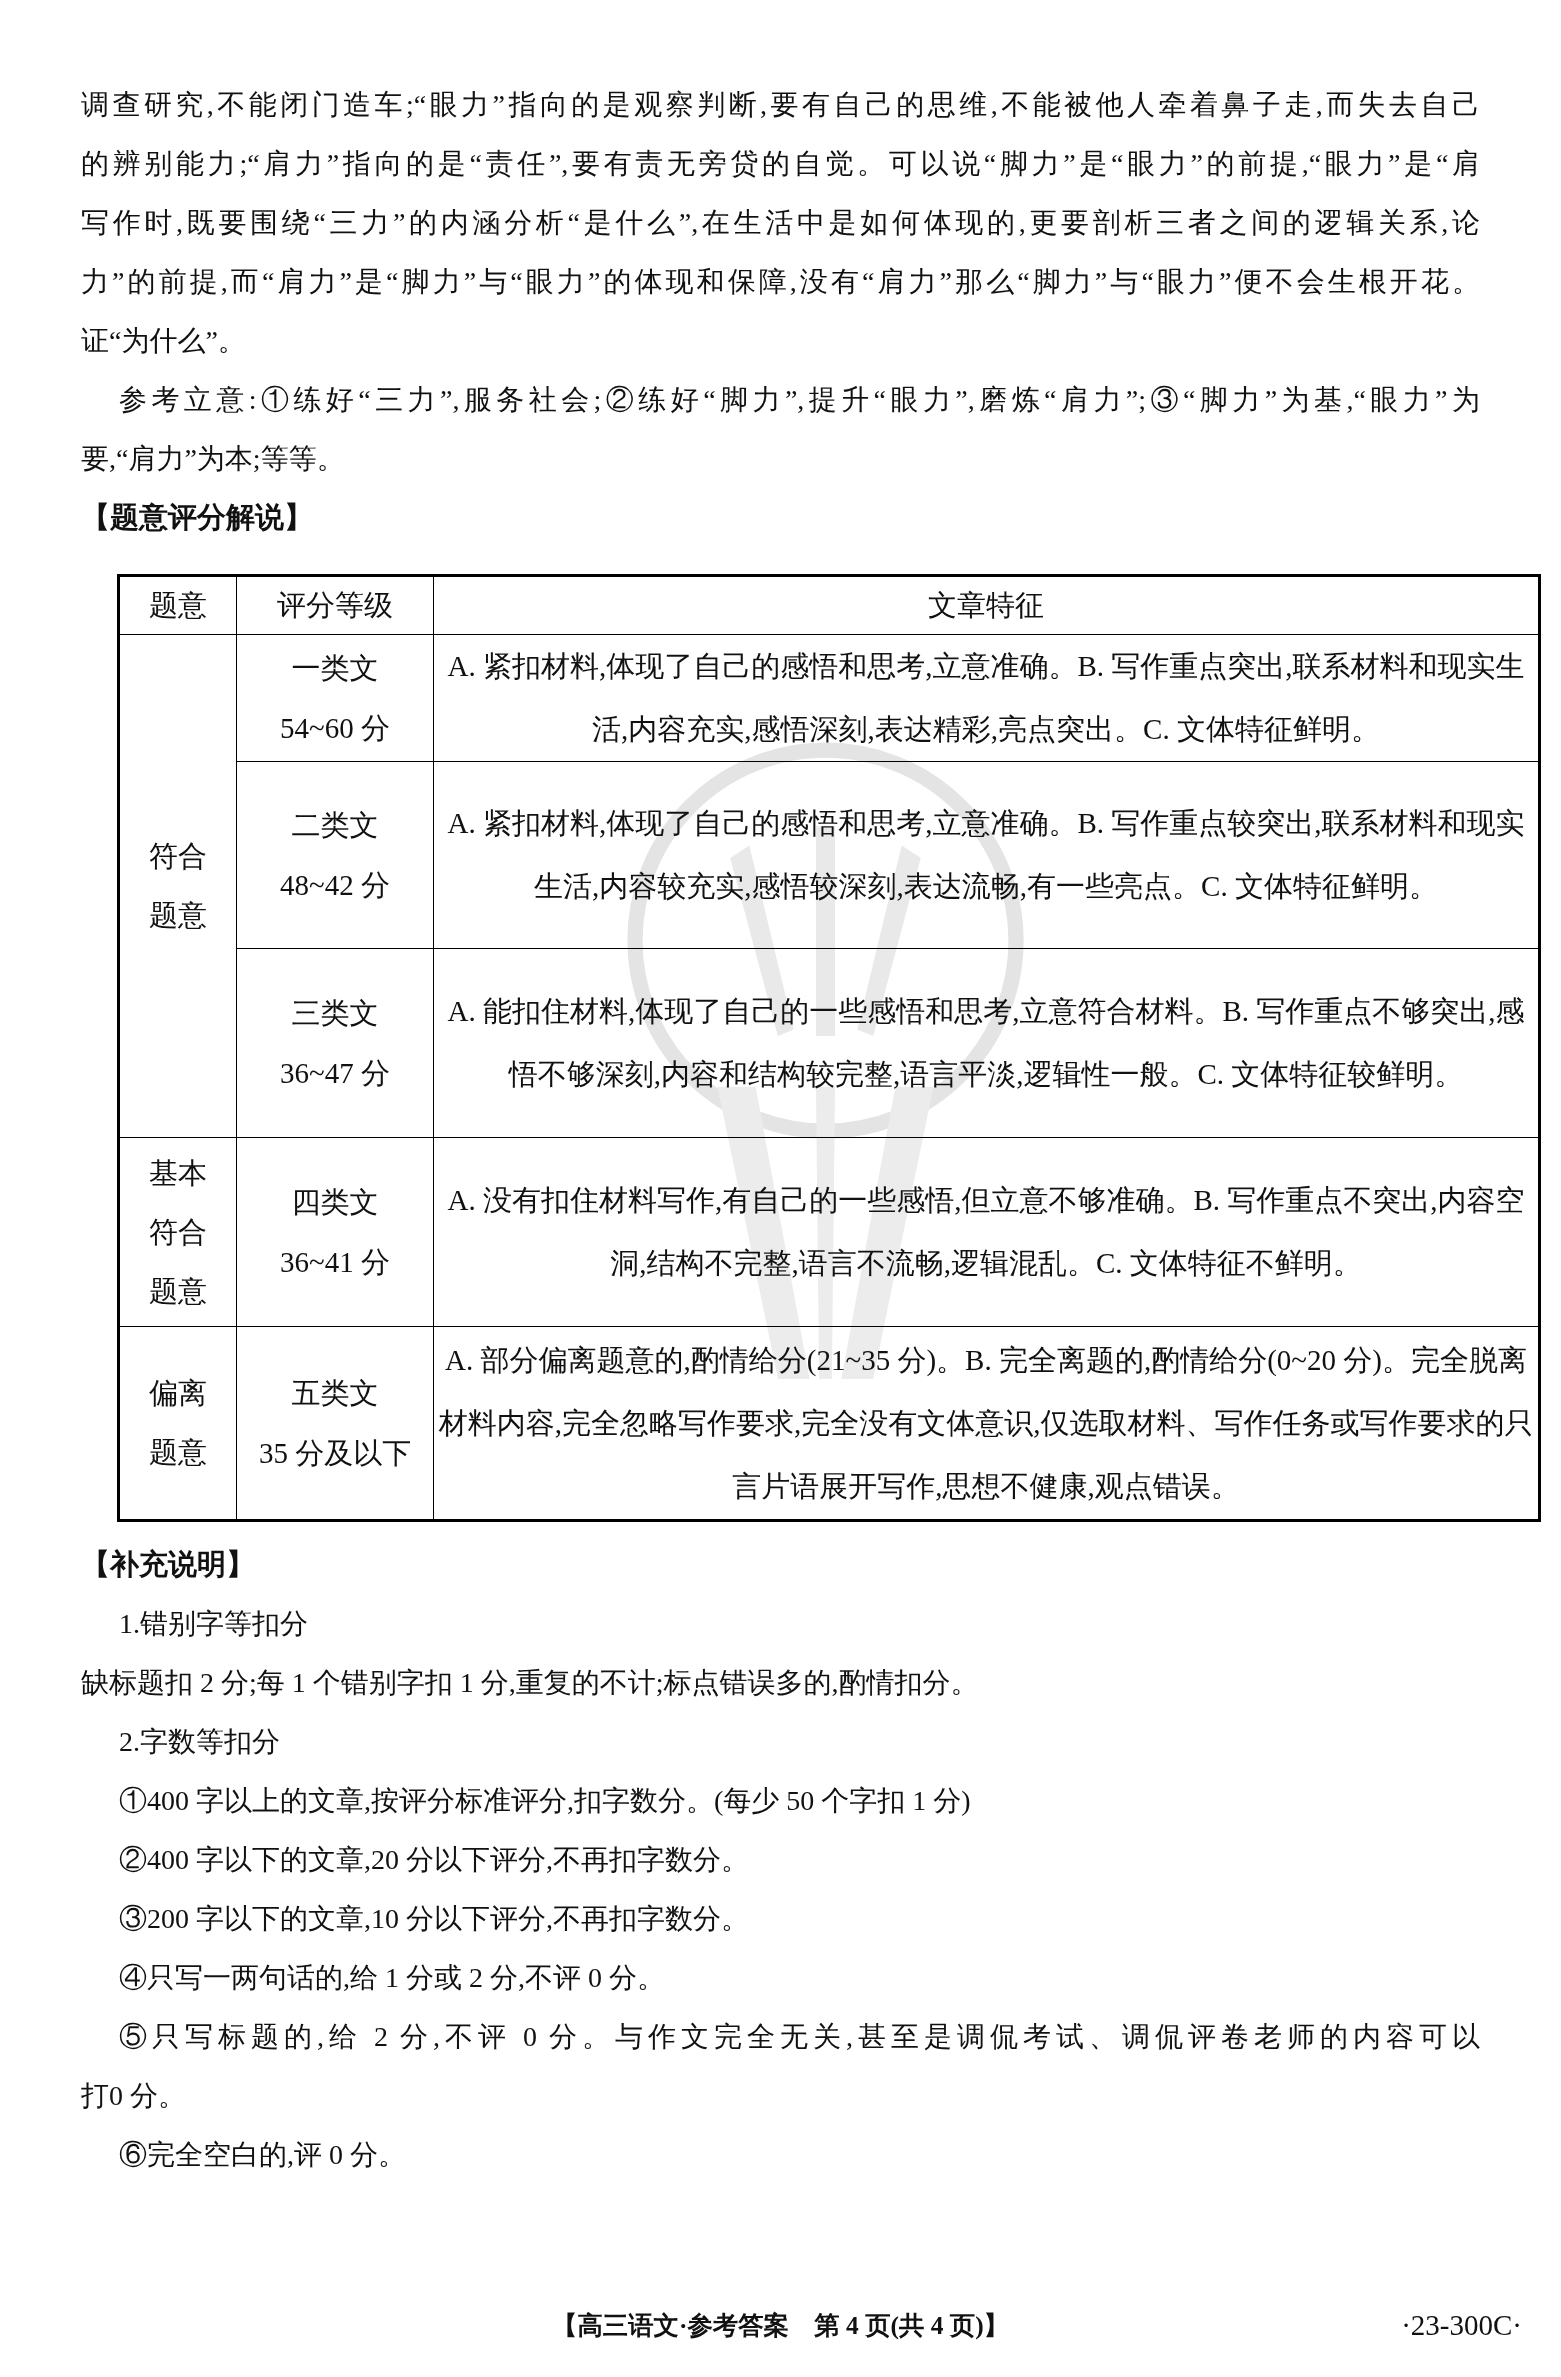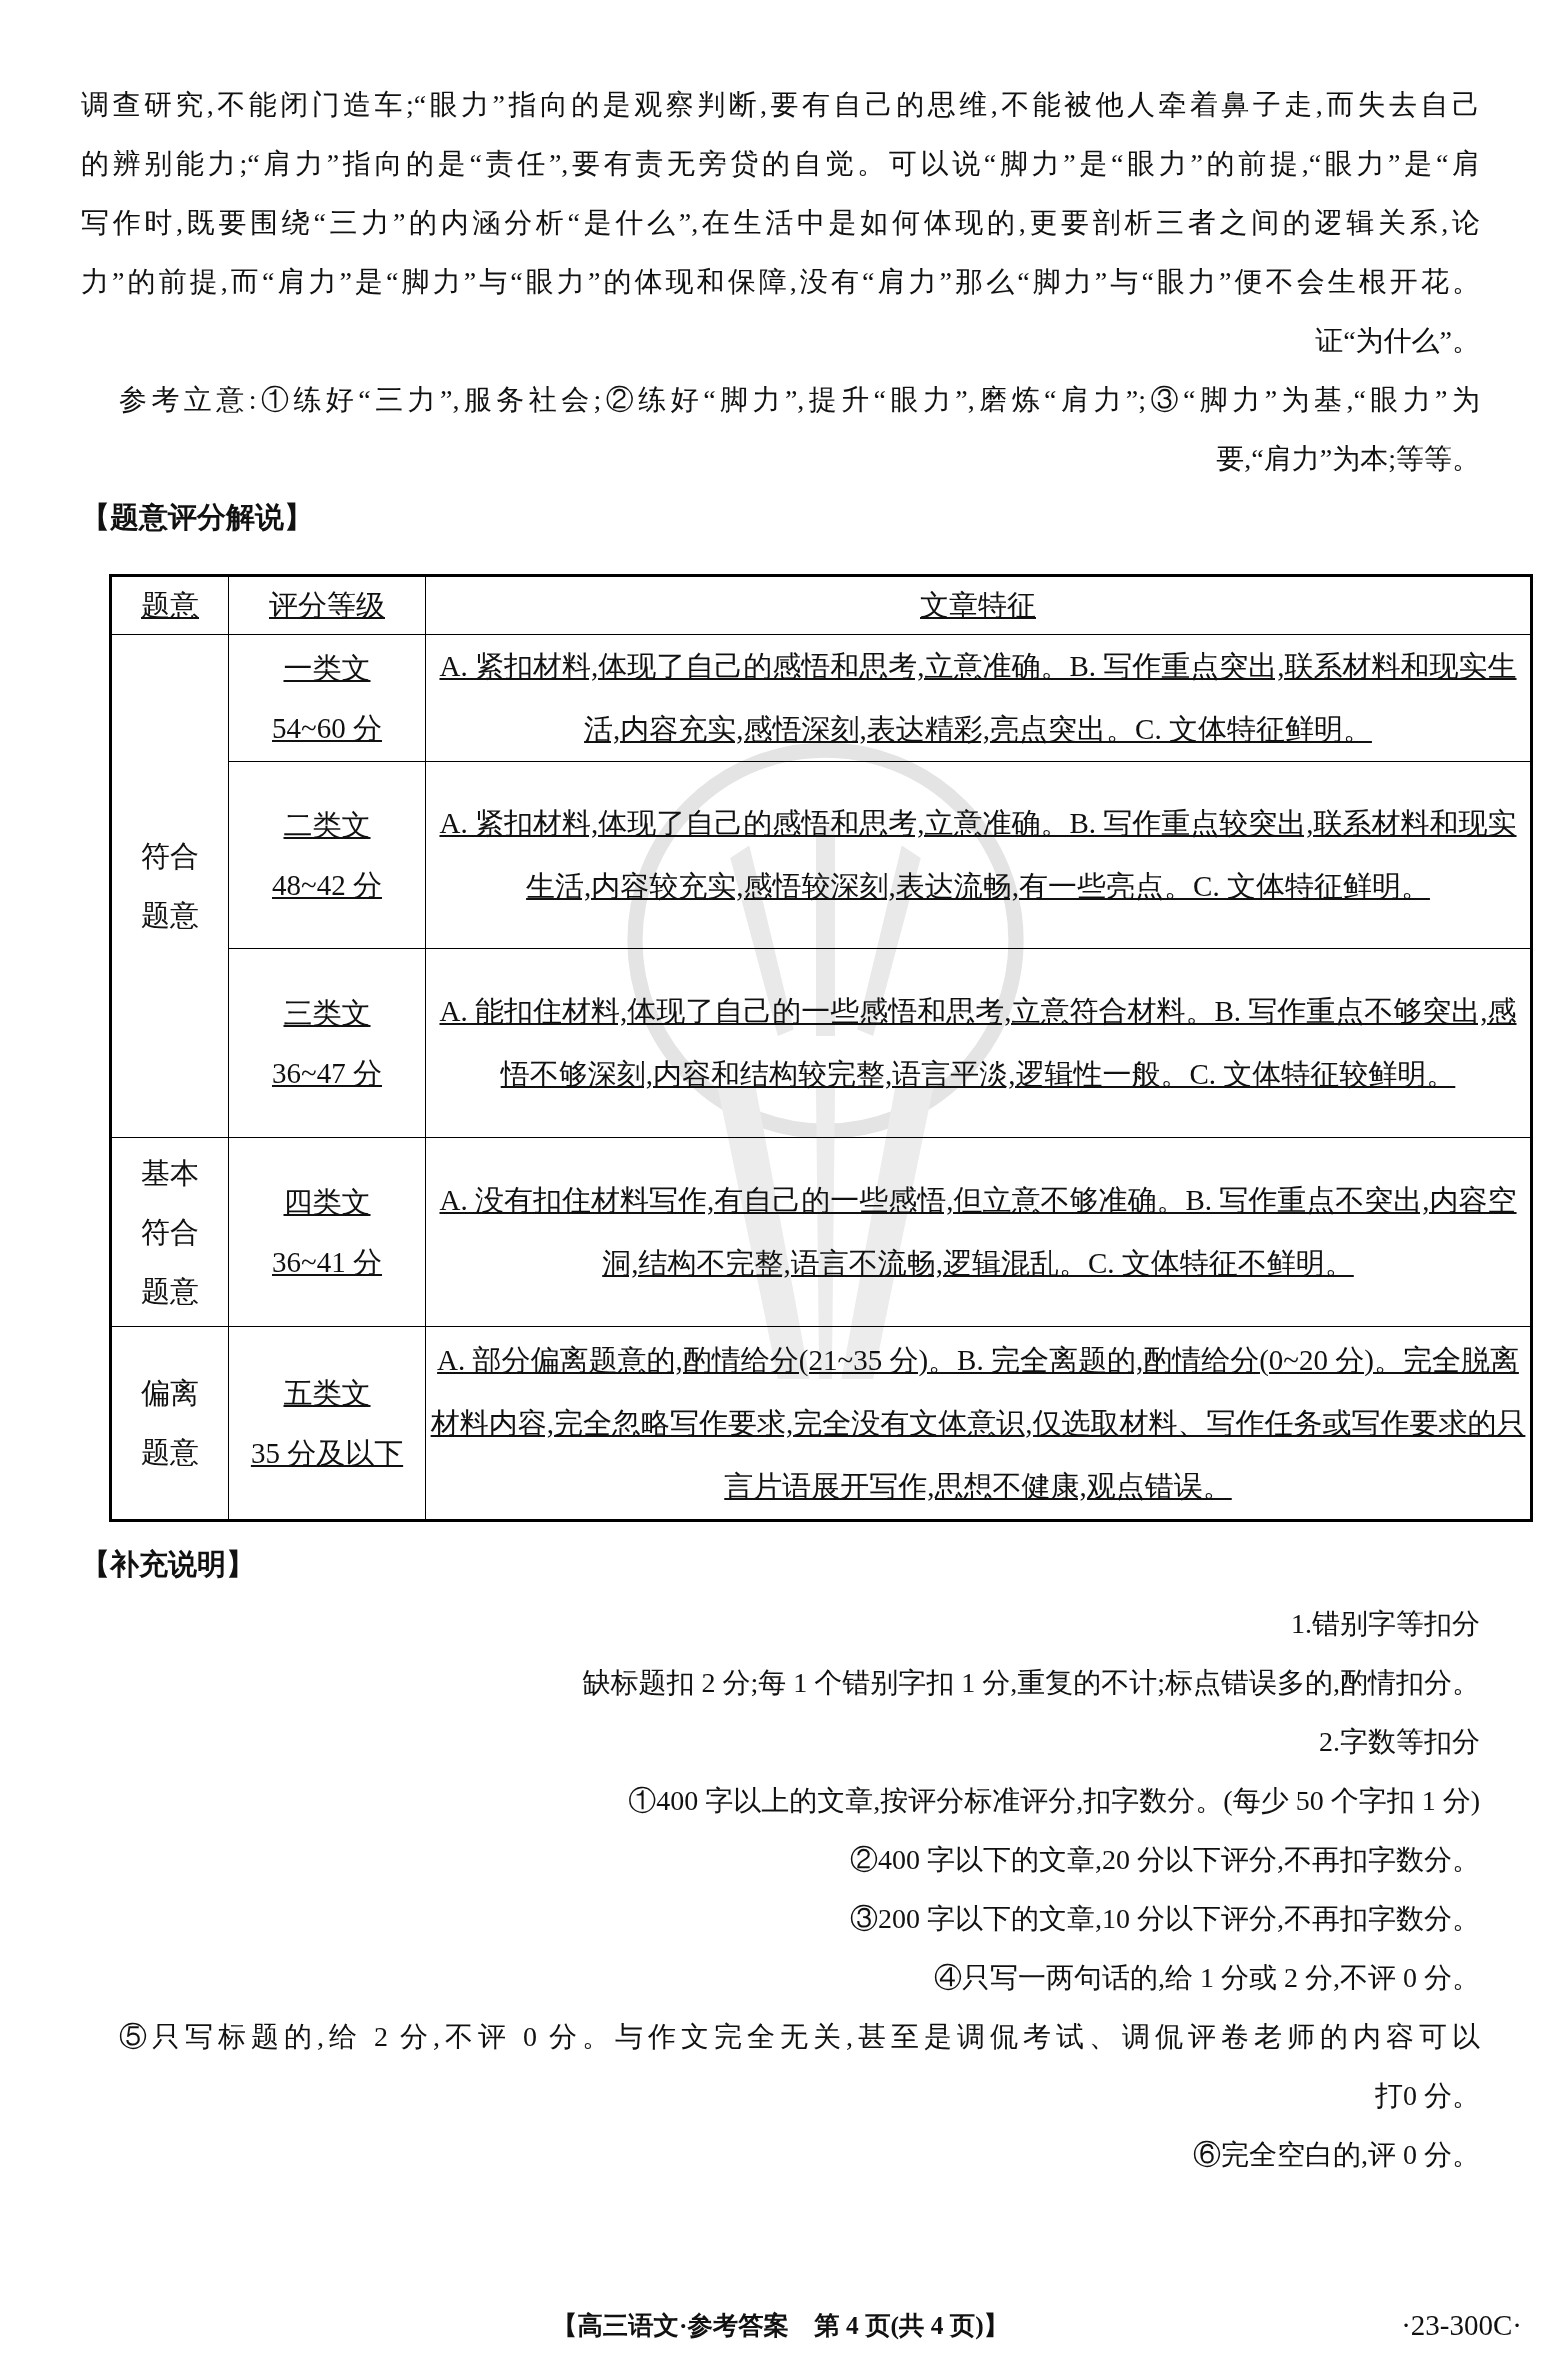--- a/index.html
+++ b/index.html
@@ -13,35 +13,34 @@
   }
   .watermark{
     position:absolute;left:527px;top:731px;width:597px;height:667px;
     z-index:0;pointer-events:none;
   }
   .content{
     position:absolute;left:81px;top:75px;width:1399px;z-index:1;
   }
   .bline{
     font-size:28px;line-height:59px;white-space:nowrap;
-    text-align:right;
+    text-align:left;
   }
   .bline.jl{
     white-space:normal;text-align:justify;text-align-last:justify;
   }
   .ind{padding-left:38px;}
   .ind.jl{padding-left:0;text-indent:38px;}
   .section-title{
     font-size:29px;line-height:59px;font-weight:bold;
   }
   table.score{
     border-collapse:collapse;table-layout:fixed;
-    margin-left:28px;margin-top:27px;
+    margin-left:36px;margin-top:27px;
     width:1420px;
-    text-decoration:underline;
   }
   table.score col.c1{width:118px;}
   table.score col.c2{width:197px;}
   table.score col.c3{width:1106px;}
   table.score th,table.score td{
     border:1.9px solid #000;
     font-weight:normal;font-size:29px;
     vertical-align:middle;text-align:center;
     padding:0;
   }

